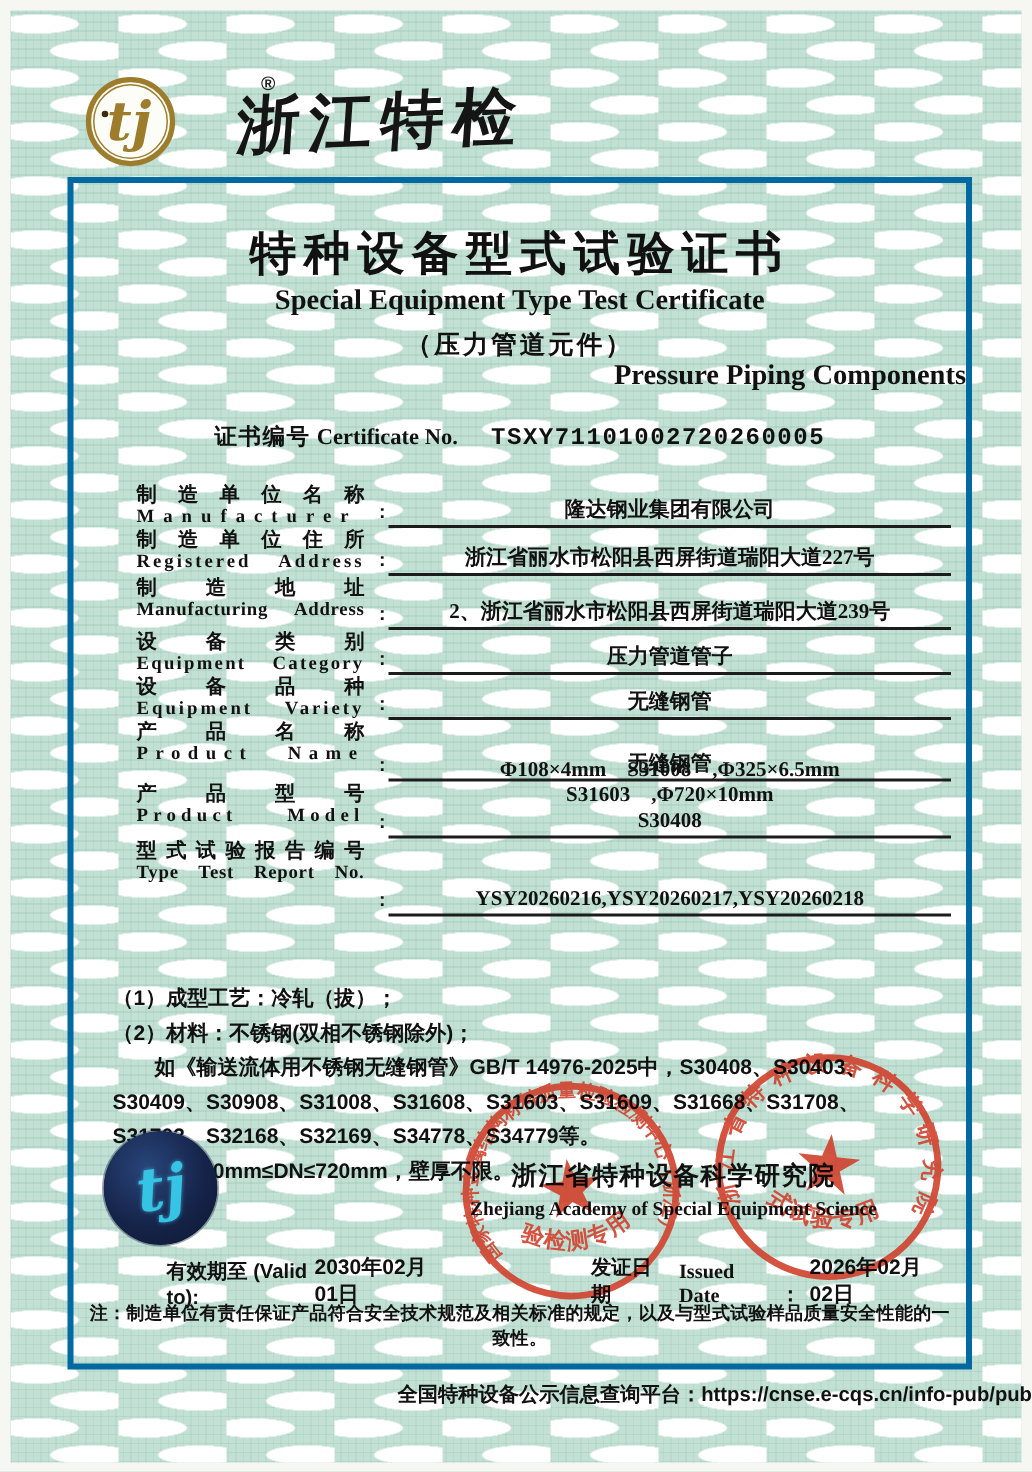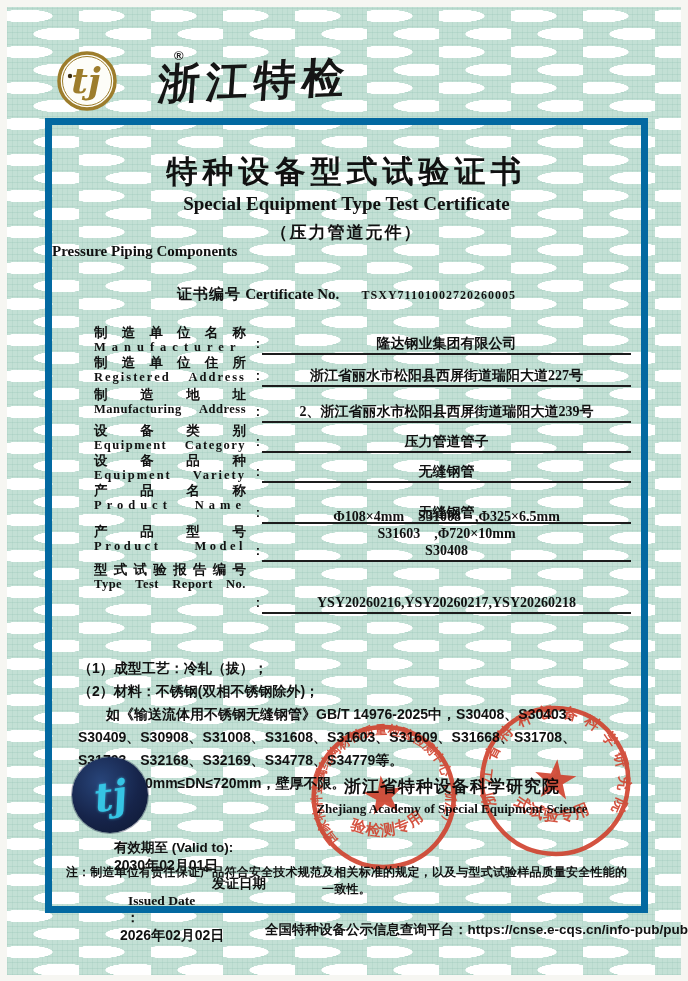--- a/index.html
+++ b/index.html
@@ -25,34 +25,34 @@
   .logo-mark { position:relative; width:62px; height:62px; }
   .logo-reg { position:absolute; left:118px; top:-2px; font-size:13px; font-weight:bold; color:#222; }
   .brand-cal {
     margin-left:40px; font-size:42px; font-weight:900; color:#151515;
     font-family:"DejaVu Serif", serif; letter-spacing:6px;
     transform:rotate(-2deg) skewX(-6deg);
   }
   
   .frame {
     position:absolute; left:45px; top:118px; width:603px; height:795px;
-    border:7px solid #0369a1; z-index:2;
+    border:4px solid #0369a1; z-index:2;
   }
   .title-zh { position:absolute; top:26px; left:0; right:0; text-align:center;
     font-size:31px; font-weight:bold; letter-spacing:5px; }
   .title-en { position:absolute; top:68px; left:0; right:0; text-align:center;
     font-family:"Liberation Serif", serif; font-size:19px; font-weight:bold; }
   .scope-zh { position:absolute; top:96px; left:0; right:0; text-align:center;
     font-size:17px; font-weight:bold; letter-spacing:2px; }
-  .scope-en { position:absolute; top:118px; left:0; right:0; text-align:left;
-    font-family:"Liberation Serif", serif; font-size:15px; font-weight:bold; }
+  .scope-en { position:absolute; top:118px; left:0; right:0; text-align:right;
+    font-family:"Liberation Serif", serif; font-size:19px; font-weight:bold; }
   .certno { position:absolute; top:160px; left:0; right:0; text-align:center; font-size:15px; }
   .certno .lab-zh { font-weight:bold; letter-spacing:1px; }
   .certno .lab-en { font-family:"Liberation Serif", serif; font-weight:bold; }
-  .certno .num { font-family:Liberation Serif, serif; font-weight:bold; font-size:12px;
+  .certno .num { font-family:Liberation Mono, monospace; font-weight:bold; font-size:16px;
     letter-spacing:1px; margin-left:18px; }
   
   .fields { position:absolute; top:200px; left:42px; right:10px; }
   .frow { display:flex; align-items:stretch; }
   .flabel { position:relative; width:168px; flex:none; padding-right:10px; }
   .lzh { display:block; font-size:13.5px; font-weight:bold; width:152px;
     text-align:justify; text-align-last:justify; line-height:15px; }
   .len { display:block; font-family:"Liberation Serif", serif; font-size:12.5px; font-weight:bold;
     width:152px; text-align:justify; text-align-last:justify; line-height:14px; white-space:nowrap; }
   .ls05{letter-spacing:.5px}.ls15{letter-spacing:1.5px}.ls2{letter-spacing:2px}
@@ -82,21 +82,21 @@
     box-shadow:0 0 0 1px rgba(20,30,60,.4); z-index:4;
     display:flex; align-items:center; justify-content:center; }
   .holo-tj { font-family:"DejaVu Serif", serif; font-style:italic; font-weight:bold;
     font-size:40px; color:#35c4e4; transform:rotate(-8deg); text-shadow:0 0 3px rgba(80,220,255,.6); }
   
   .issuer-zh { position:absolute; top:650px; left:230px; width:340px; text-align:center;
     font-size:17px; font-weight:bold; letter-spacing:1px; z-index:3; }
   .issuer-en { position:absolute; top:676px; left:230px; width:340px; text-align:center;
     font-family:"Liberation Serif", serif; font-size:13px; font-weight:bold; z-index:3; }
   .dates { position:absolute; top:714px; left:62px; right:18px; display:flex;
-    align-items:flex-start; font-size:13.5px; font-weight:bold; z-index:3;flex-direction:column; }
+    align-items:flex-end; font-size:13.5px; font-weight:bold; z-index:3; }
   .d-en { font-family:"Liberation Serif", serif; }
   .d-val { font-size:14px; }
   .note { position:absolute; bottom:8px; left:10px; right:10px; text-align:center;
     font-size:12px; font-weight:bold; letter-spacing:.2px; }
   .footer { position:absolute; top:921px; left:0; right:0; text-align:right;
     font-size:13.5px; font-weight:bold; z-index:2; }
 </style>
 </head>
 <body>
 

